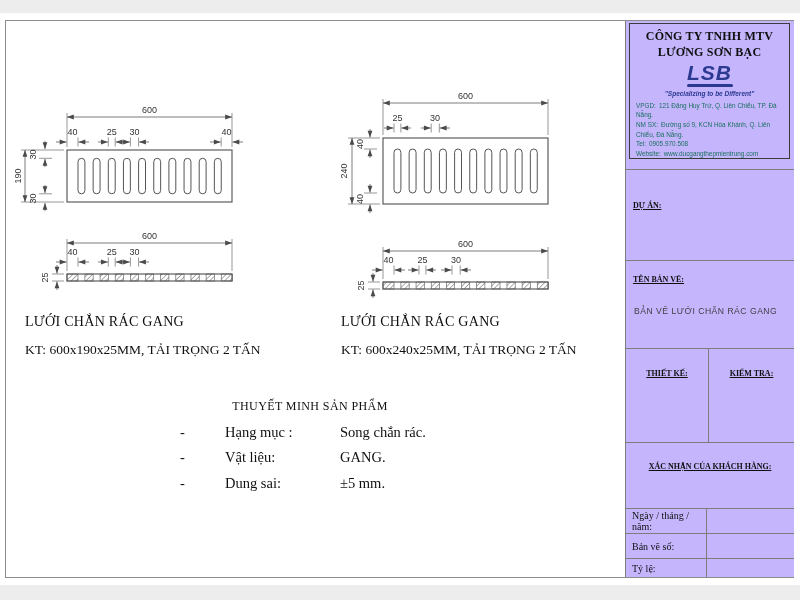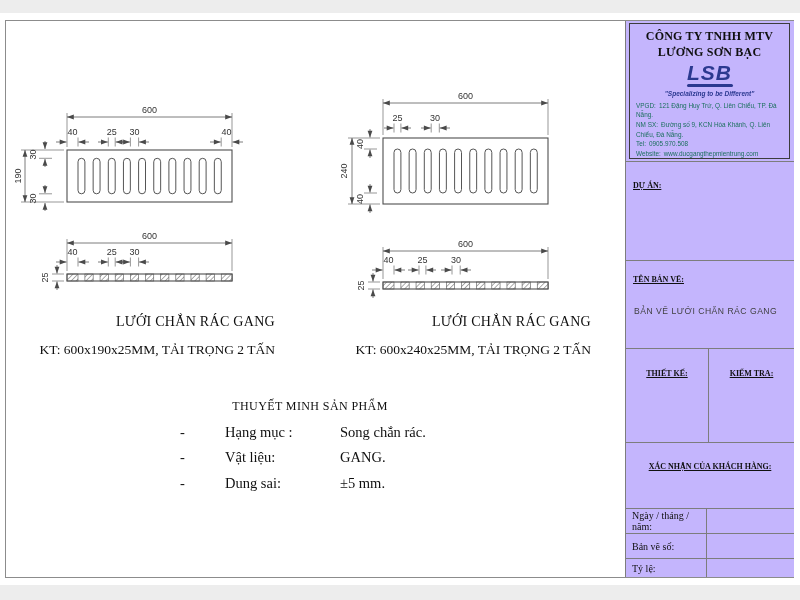--- a/index.html
+++ b/index.html
@@ -12,21 +12,21 @@
   .dwg-svg{position:absolute;left:0;top:0;width:620px;height:320px;}
   .dwg-svg .body{fill:#ffffff;stroke:#4f4f4f;stroke-width:1.1;}
   .dwg-svg [data-slots] rect{fill:#ffffff;stroke:#555555;stroke-width:1;}
   .dwg-svg .ext{stroke:#6a6a6a;stroke-width:0.7;}
   .dwg-svg .dl{stroke:#5a5a5a;stroke-width:0.8;fill:none;}
   .dwg-svg .arr2{marker-start:url(#arr);marker-end:url(#arr);}
   .dwg-svg .arrE{marker-end:url(#arr);}
   .dwg-svg .dt{font-family:"Liberation Sans",sans-serif;font-size:9px;fill:#333333;}
 
   
-  .caption{position:absolute;text-align:right;color:#101010;
+  .caption{position:absolute;text-align:left;color:#101010;
            font-family:"Liberation Serif","DejaVu Serif",serif;}
   .caption .cap1{font-size:14px;letter-spacing:.3px;}
   .caption .cap2{font-size:13.5px;margin-top:12px;}
   .caption.capL{left:25px;top:314px;width:250px;}
   .caption.capR{left:341px;top:314px;width:250px;}
 
   
   .notes{position:absolute;left:130px;top:399px;width:360px;color:#101010;
          font-family:"Liberation Serif","DejaVu Serif",serif;}
   .notes-title{text-align:center;font-size:12px;letter-spacing:.4px;margin-bottom:10px;}
@@ -48,21 +48,21 @@
   .logo{margin-top:2px;line-height:1;}
   .logo .logo-txt{display:inline-block;font-family:"Liberation Sans",sans-serif;font-weight:bold;
         font-style:italic;font-size:21px;color:#2b3990;letter-spacing:1px;}
   .logo-underline{width:46px;height:2.5px;background:#2b3990;margin:1px auto 0;border-radius:2px;}
   .tagline{font-family:"Liberation Sans",sans-serif;font-size:6.5px;font-style:italic;
            font-weight:bold;color:#2b3990;margin-top:3px;}
   .contact{margin:4px 6px 0;text-align:left;font-family:"Liberation Sans",sans-serif;
            font-size:6.4px;line-height:1.5;color:#1b6f5d;}
   .contact .clab{margin-right:3px;}
 
-  .sec-duan{top:140px;height:99px;border-top:none;padding:12px 0 0 7px;}
+  .sec-duan{top:148px;height:99px;border-top:none;padding:24px 0 0 7px;}
   .sec-tbv{top:239px;height:88px;padding:7px 0 0 7px;}
   .dwg-title{margin-top:20px;padding-left:1px;font-family:"Liberation Sans",sans-serif;
              font-size:8.6px;letter-spacing:.5px;color:#3f3f3f;}
   .sec-design{top:327px;height:94px;display:flex;padding:0;}
   .sec-design .cellL{width:83px;border-right:1px solid #7d7d7d;text-align:center;padding-top:13px;box-sizing:border-box;}
   .sec-design .cellR{flex:1;text-align:center;padding-top:13px;}
   .sec-xn{top:421px;height:66px;text-align:center;padding-top:12px;}
   .tb-row{display:flex;}
   .tb-row .rlab{width:81px;border-right:1px solid #7d7d7d;display:flex;align-items:center;
                 padding-left:6px;box-sizing:border-box;font-size:10px;font-weight:normal;color:#101010;}

